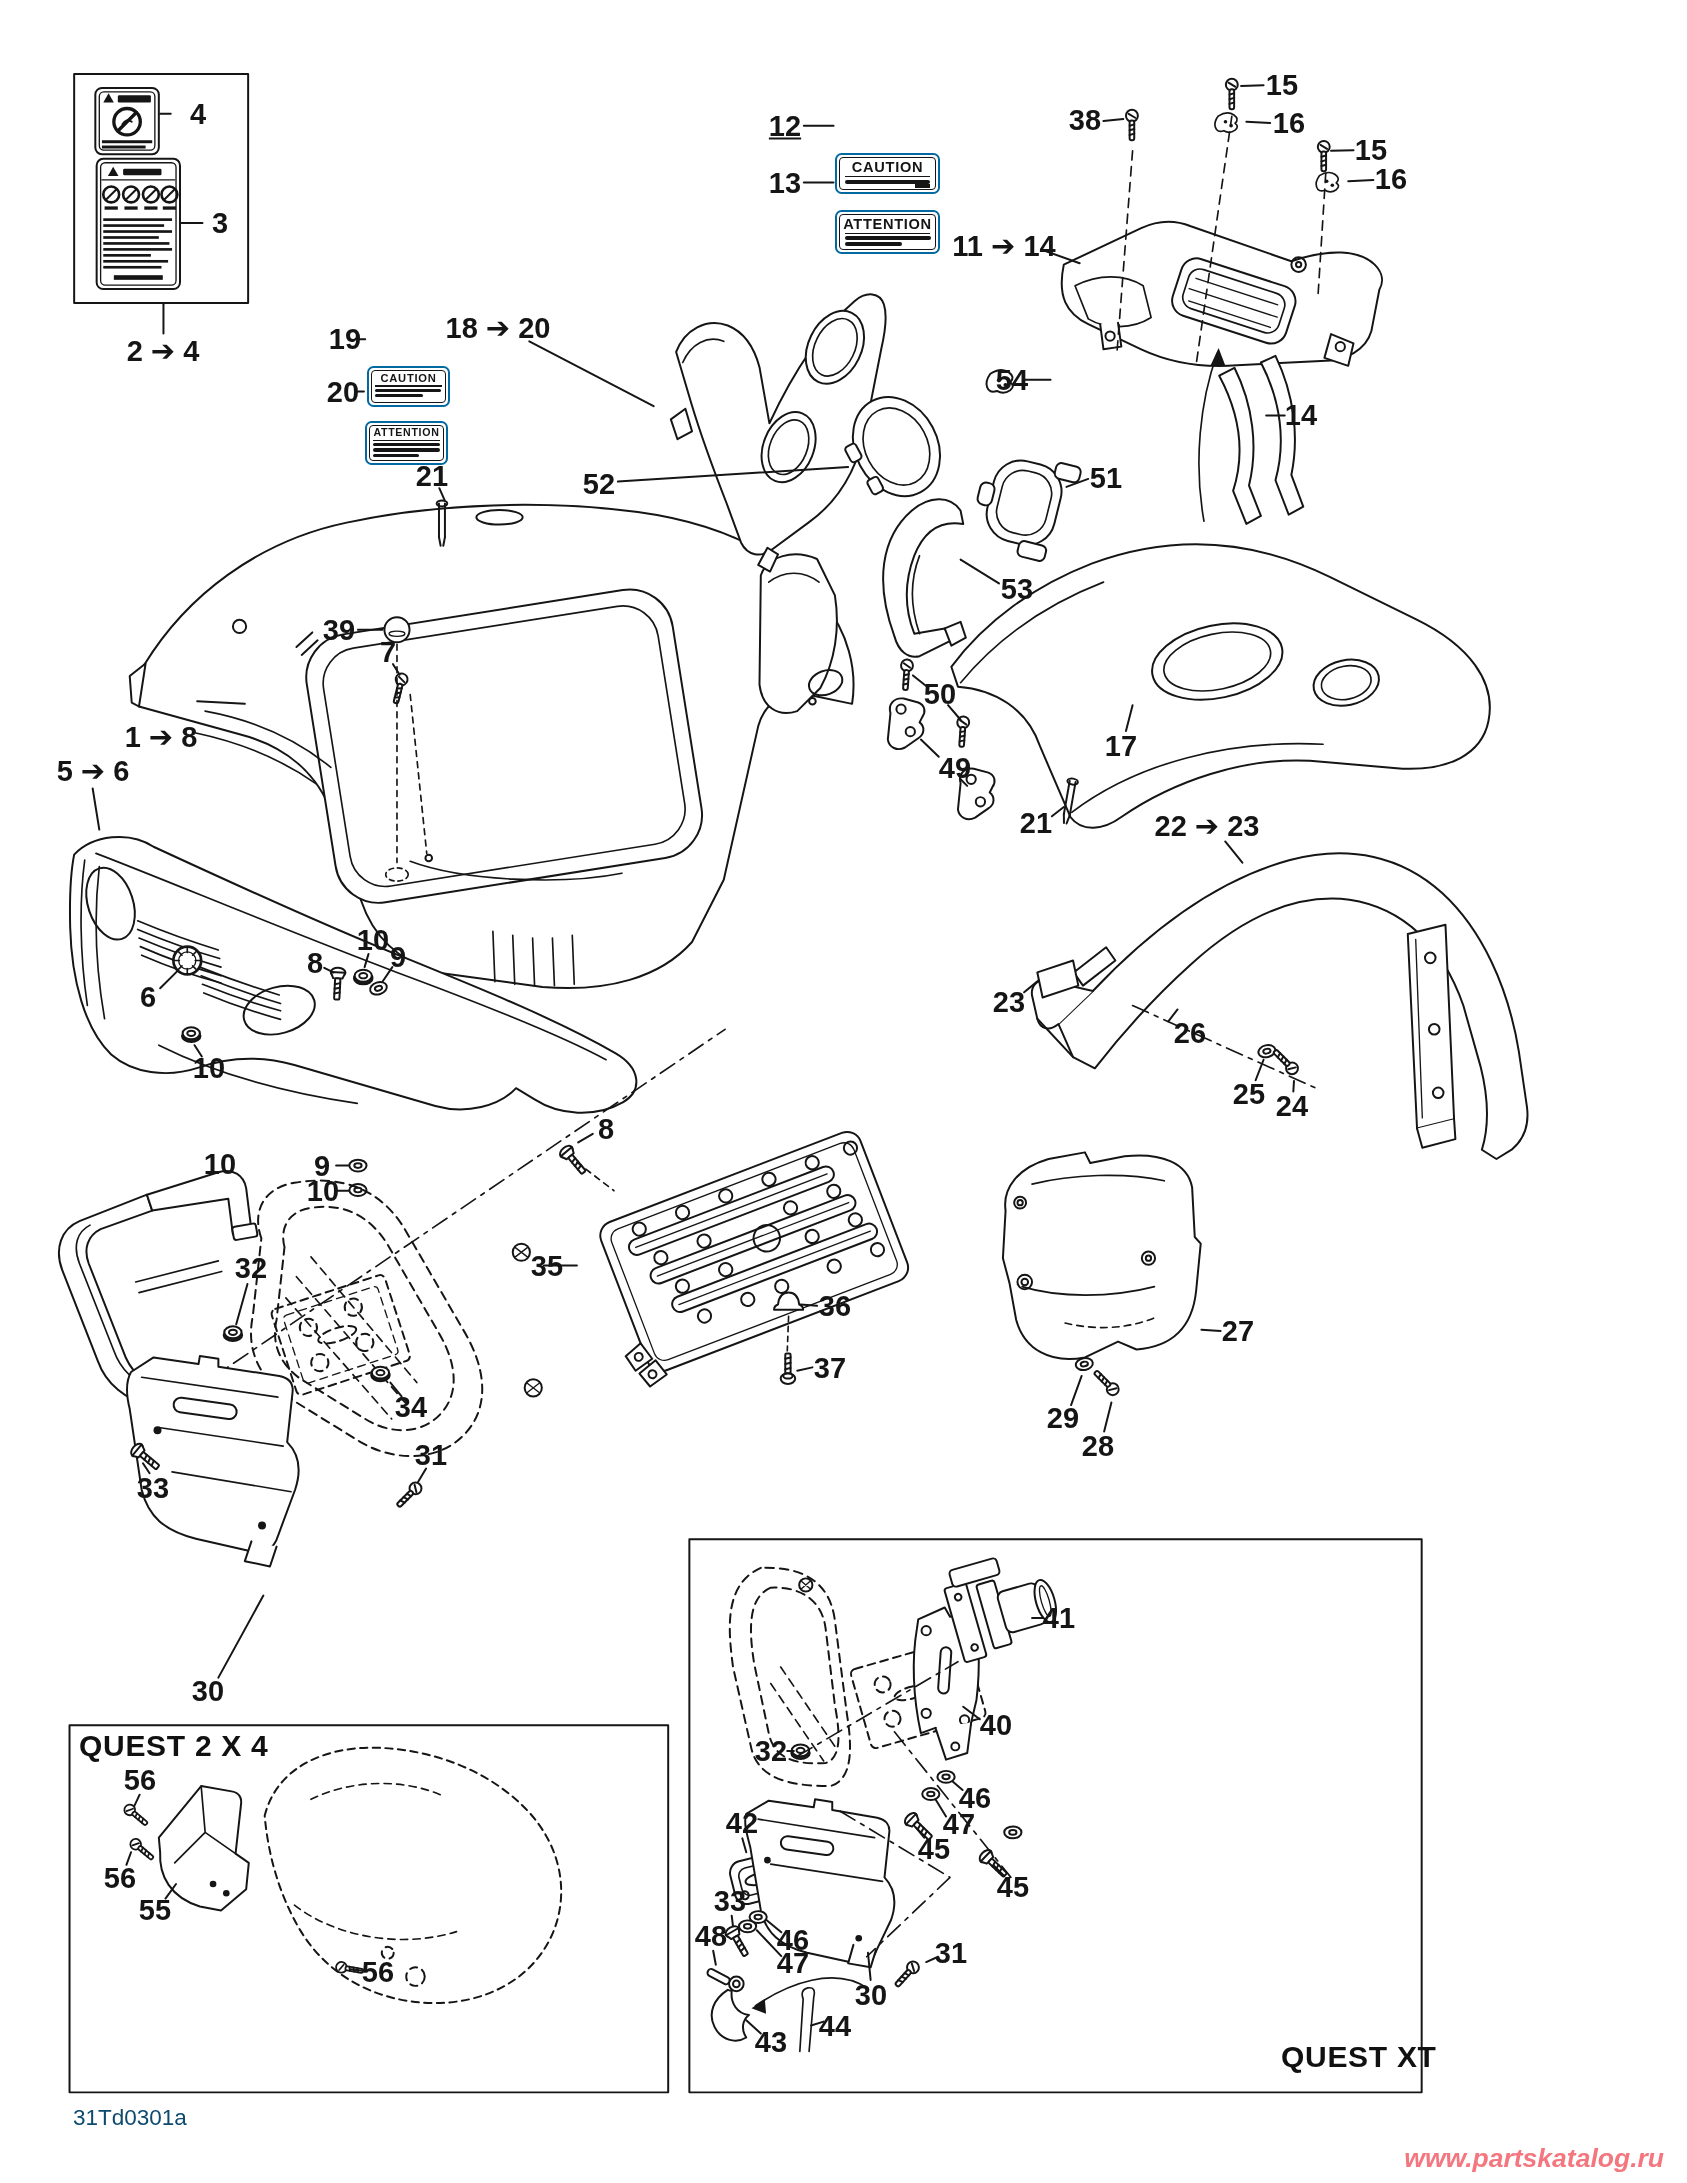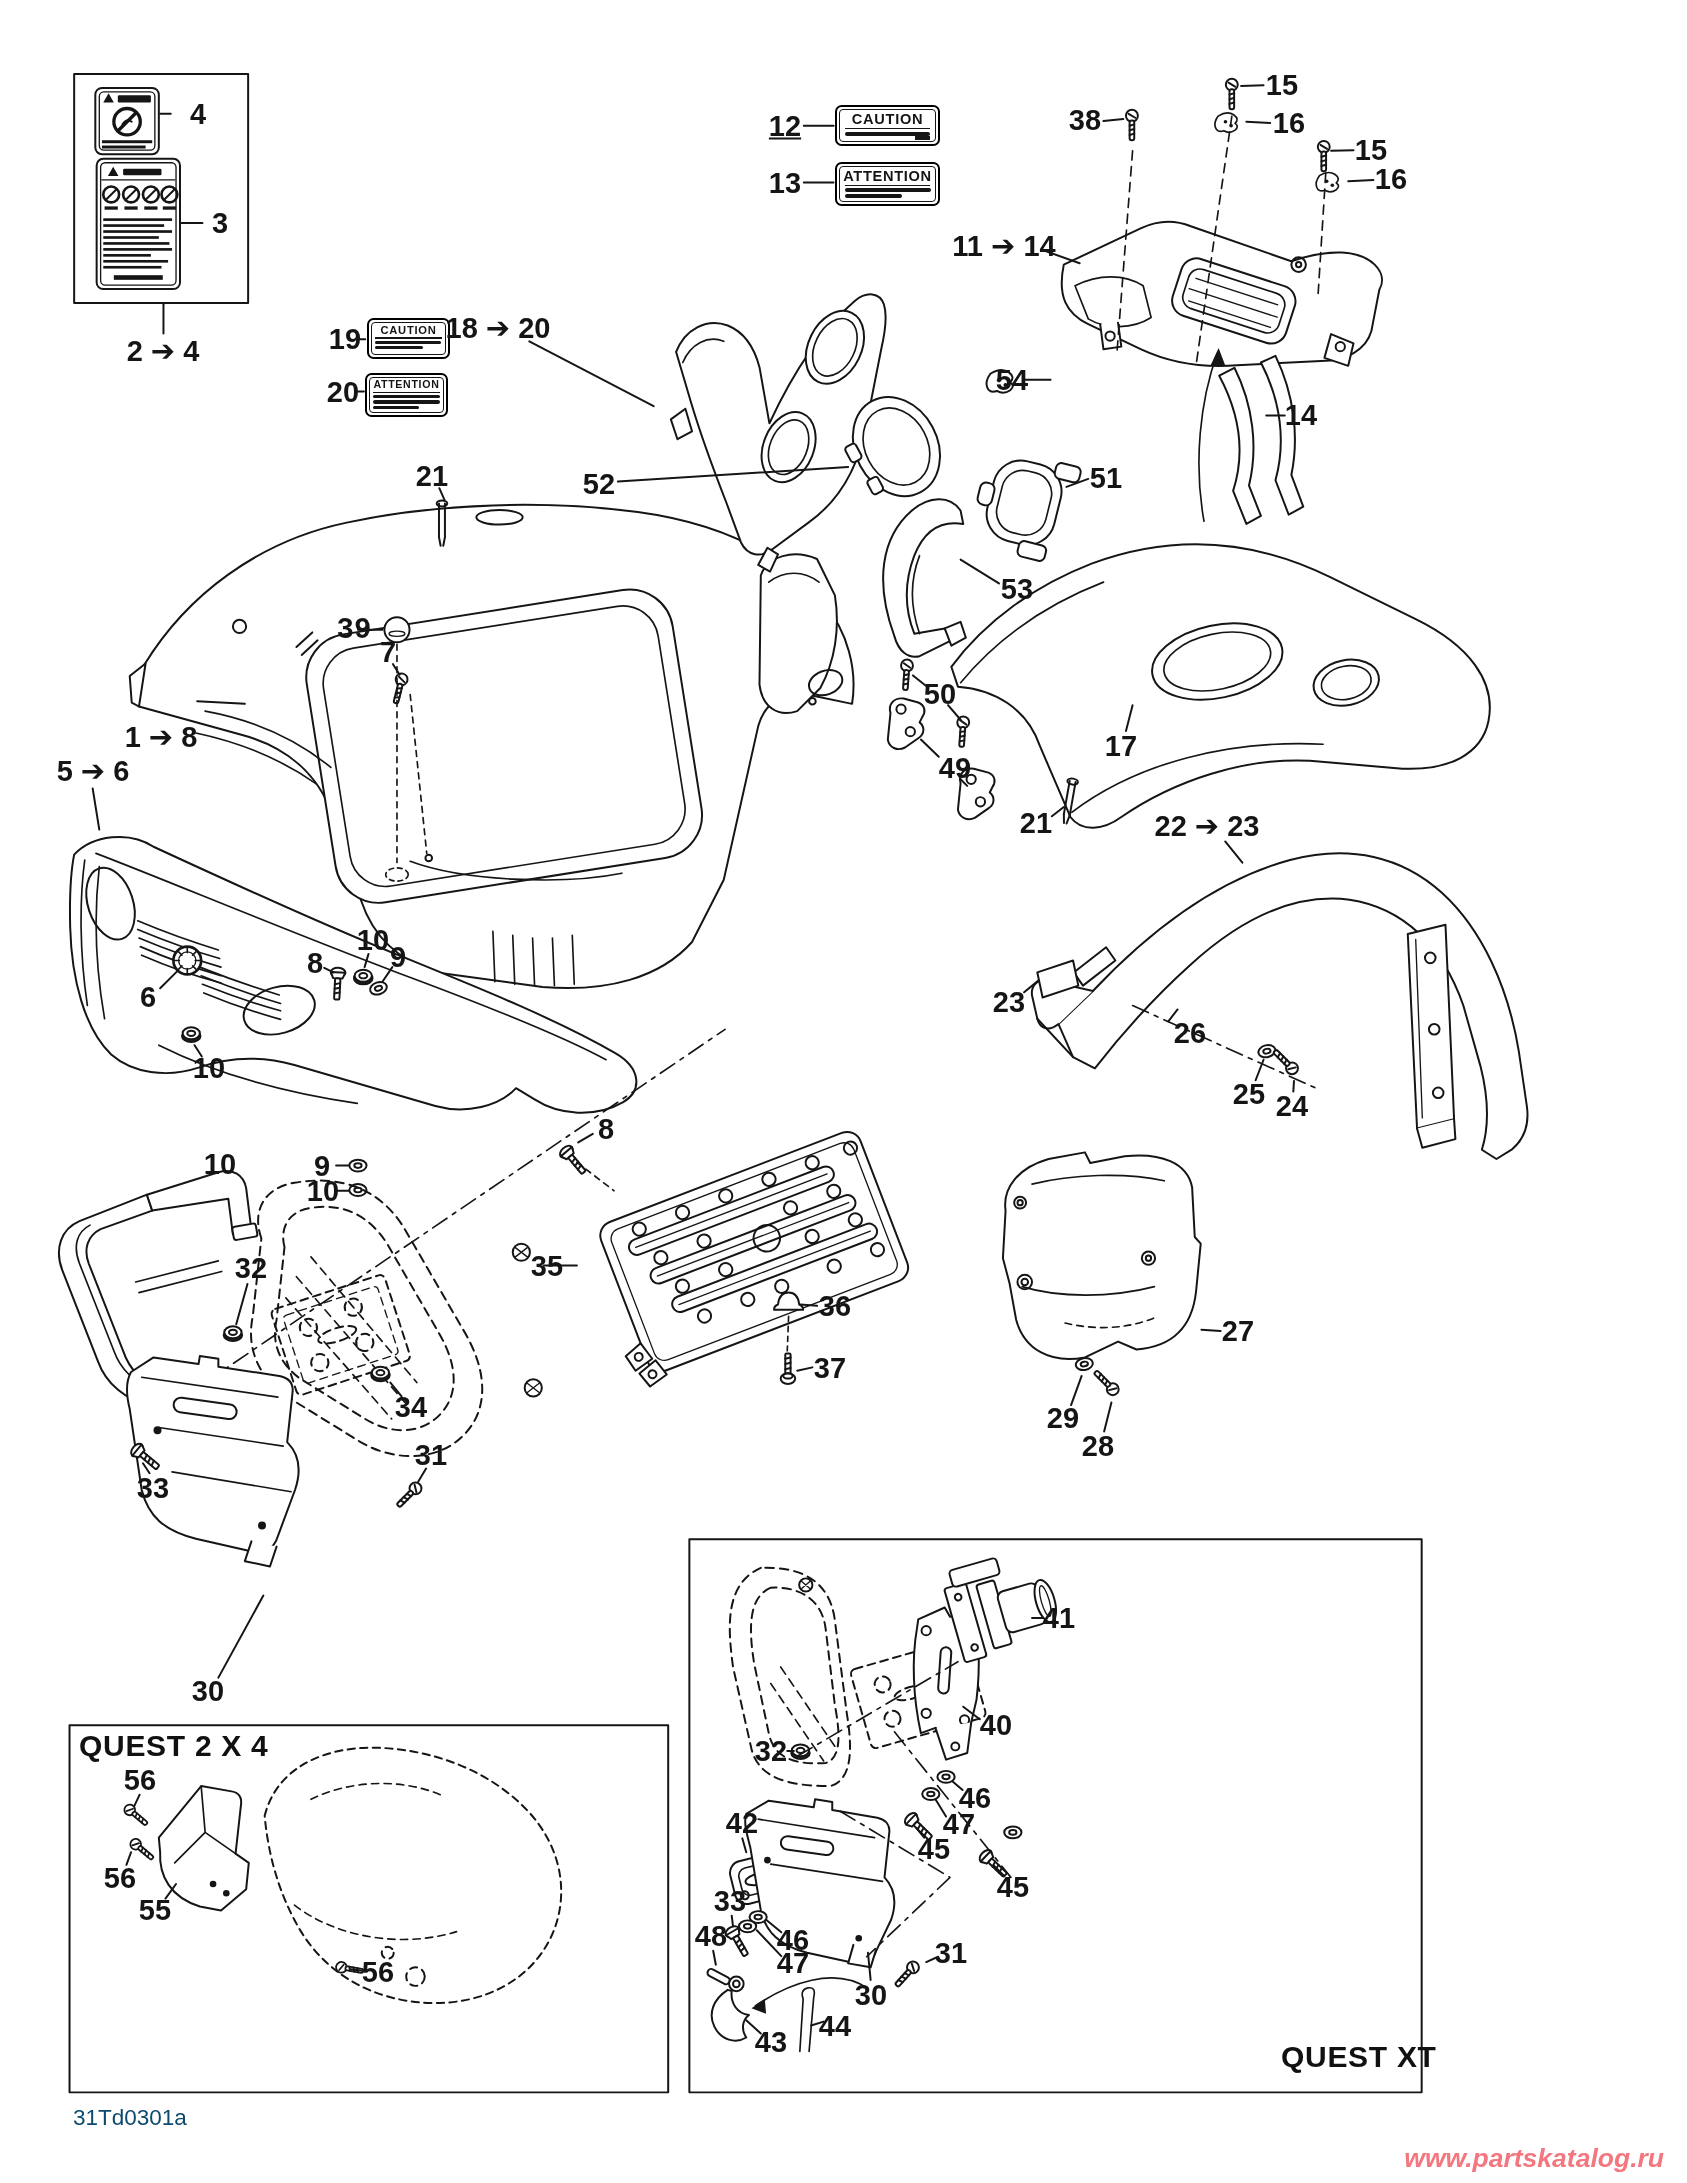--- a/index.html
+++ b/index.html
@@ -8,22 +8,22 @@
   #art,#leaderSvg{position:absolute;left:0;top:0;}
   #leaderSvg{pointer-events:none;}
   #leaders line{stroke:#151515;stroke-width:3;}
   .callout{position:absolute;transform:translate(-50%,-50%);
            font:700 29px/1 "Liberation Sans","DejaVu Sans",sans-serif;color:#151515;
            white-space:nowrap;letter-spacing:0;}
   .boxtitle{position:absolute;font:700 30px/1 "Liberation Sans",sans-serif;color:#111;
             letter-spacing:0.7px;white-space:nowrap;}
   #diagram-code{position:absolute;left:73px;top:2107px;font:400 22.5px/1 "Liberation Sans",sans-serif;color:#0c4a6e;text-align:right;}
   #watermark{position:absolute;right:23px;top:2145px;font:700 italic 26.5px/1 "Liberation Sans",sans-serif;}
-  .slabel{position:absolute;border:2px solid #000000;border-radius:6.6px;background:#fff;
-          padding:2px;box-sizing:border-box;}
+  .slabel{position:absolute;border:2px solid #0369a1;border-radius:6.6px;background:#fff;
+          padding:2px;box-sizing:border-box;margin-top:48px;}
   .slabel-in{border:1.3px solid #151515;border-radius:4px;width:100%;height:100%;box-sizing:border-box;
              display:flex;flex-direction:column;align-items:center;padding:0.7px 5.3px;}
   .slabel-head{font:700 14.6px/1.1 "Liberation Sans",sans-serif;letter-spacing:0.7px;color:#151515;}
   .slabel-div{width:100%;height:1.3px;background:#151515;margin:1.3px 0 0.7px 0;}
   .sbar{height:4px;background:#151515;border-radius:2px;margin-top:2.6px;align-self:flex-start;}
   .scode{width:14.6px;height:3.3px;background:#151515;align-self:flex-end;margin-top:auto;margin-bottom:0.7px;}
 </style>
 </head>
 <body>
 
@@ -619,21 +619,21 @@
       <div class="callout" style="left: 1289px; top: 123px;">16</div>
       <div class="callout" style="left: 1371px; top: 150px;">15</div>
       <div class="callout" style="left: 1391px; top: 179px;">16</div>
       <div class="callout" style="left: 1004px; top: 246px;">11 ➔ 14</div>
       <div class="callout" style="left: 1301px; top: 415px;">14</div>
       <div class="callout" style="left: 1012px; top: 380px;">54</div>
       <div class="callout" style="left: 599px; top: 484px;">52</div>
       <div class="callout" style="left: 1106px; top: 478px;">51</div>
       <div class="callout" style="left: 1017px; top: 589px;">53</div>
       <div class="callout" style="left: 432px; top: 476px;">21</div>
-      <div class="callout" style="left: 354px; top: 630px; font-family: Liberation Mono, monospace;">39</div>
+      <div class="callout" style="left: 339px; top: 630px;">39</div>
       <div class="callout" style="left: 161px; top: 701px; margin-top: 36px;">1 ➔ 8</div>
       <div class="callout" style="left: 388px; top: 652px;">7</div>
       <div class="callout" style="left: 93px; top: 771px;">5 ➔ 6</div>
       <div class="callout" style="left: 148px; top: 997px;">6</div>
       <div class="callout" style="left: 315px; top: 963px;">8</div>
       <div class="callout" style="left: 373px; top: 940px;">10</div>
       <div class="callout" style="left: 398px; top: 957px;">9</div>
       <div class="callout" style="left: 209px; top: 1068px;">10</div>
       <div class="callout" style="left: 220px; top: 1164px;">10</div>
       <div class="callout" style="left: 322px; top: 1166px;">9</div>

